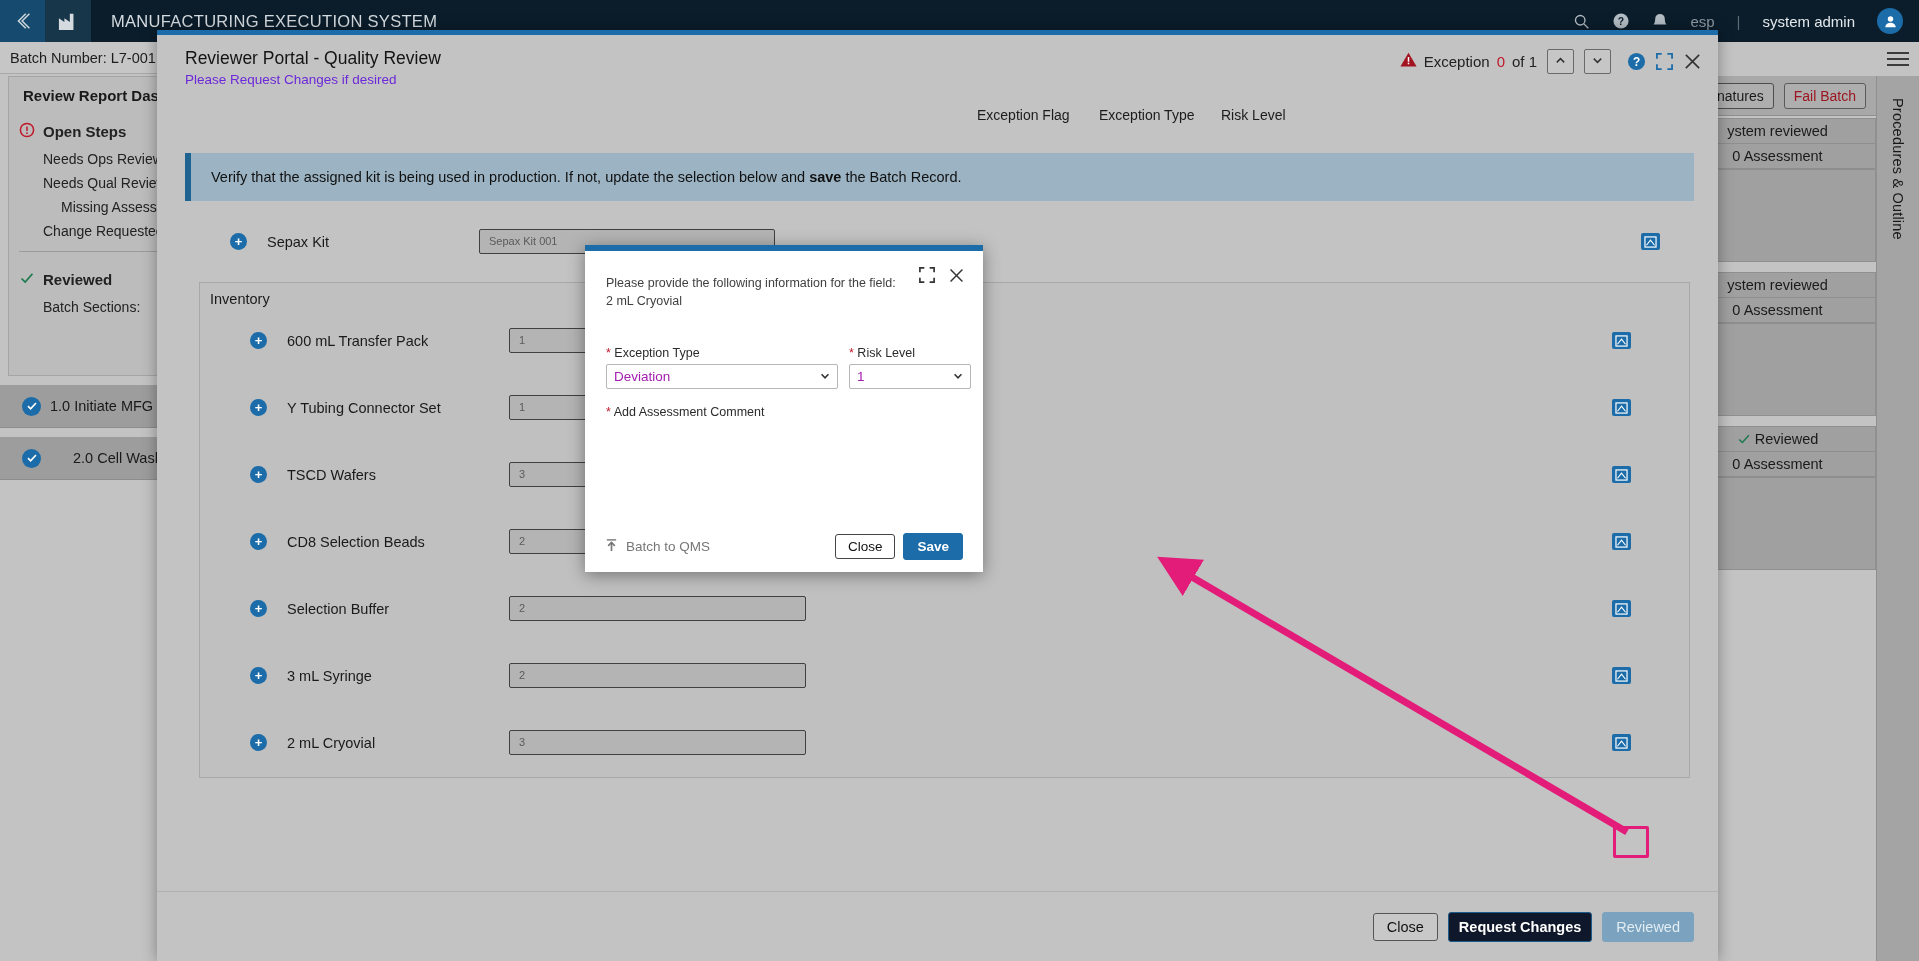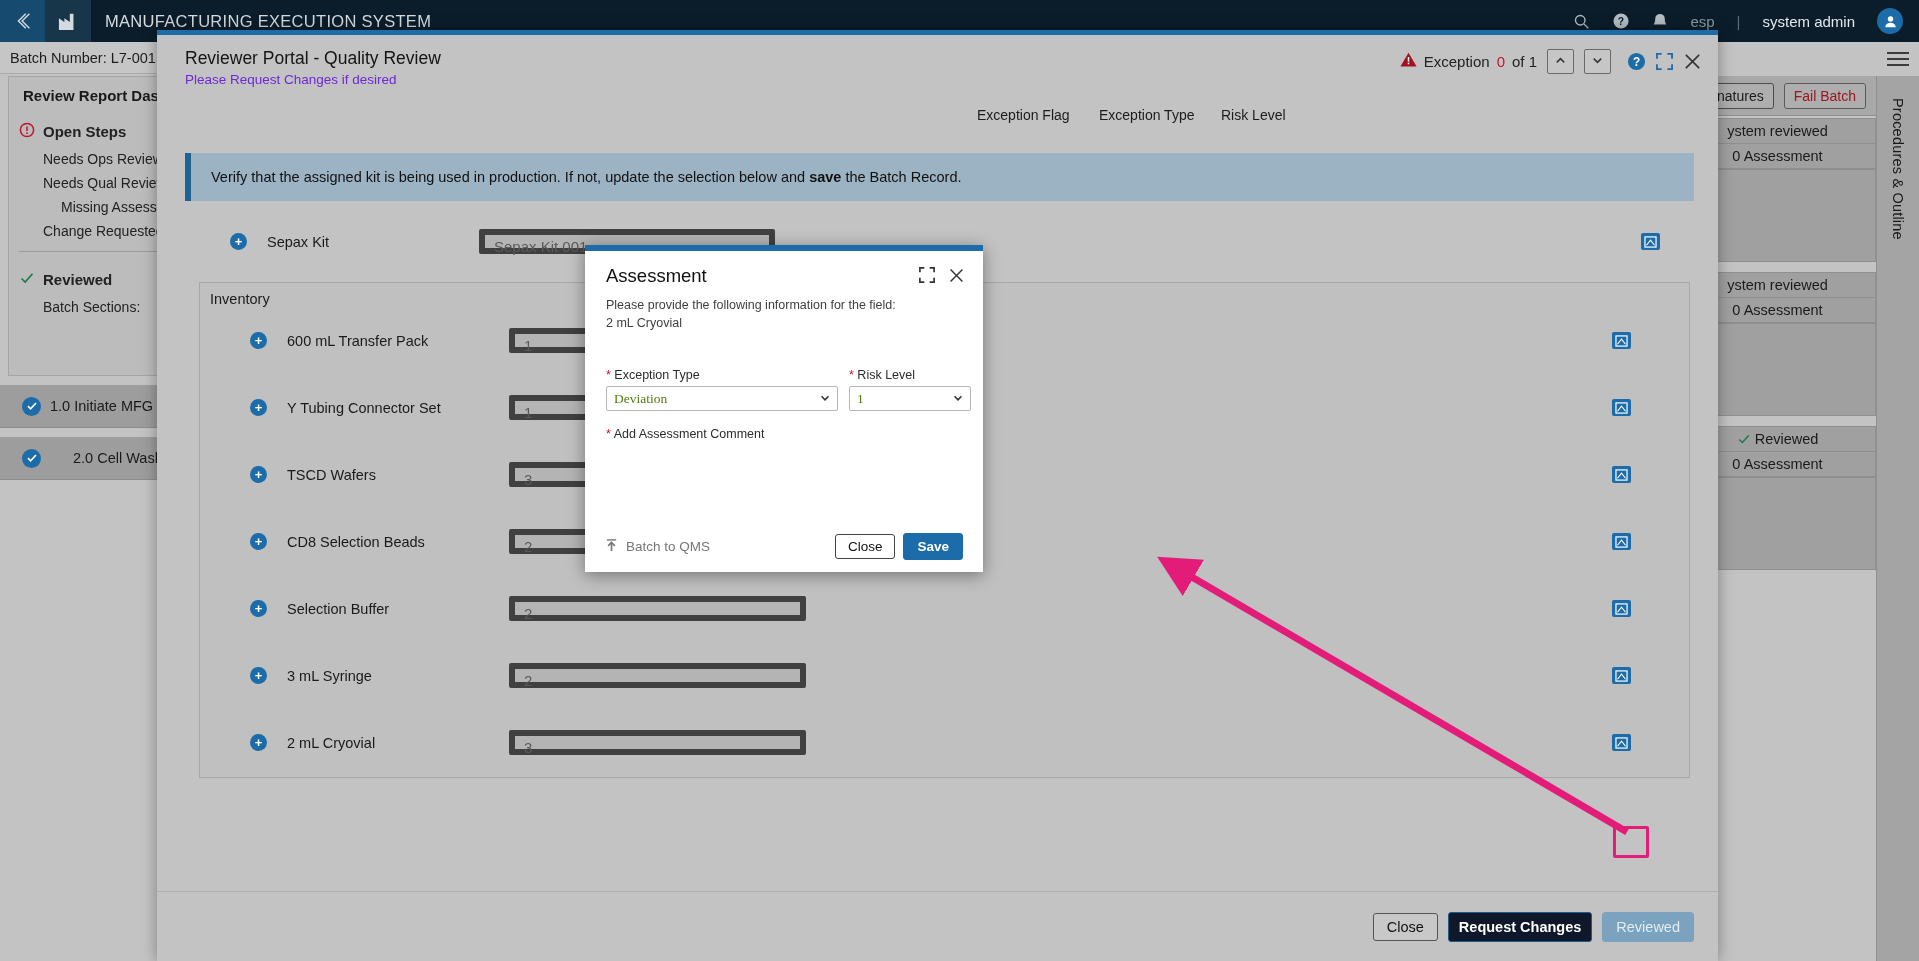--- a/index.html
+++ b/index.html
@@ -20,21 +20,21 @@
     width: 45px; height: 42px; background: #164a6e;
     display: flex; align-items: center; justify-content: center;
     color: #cfd8de;
   }
   .factory-icon {
     width: 46px; height: 42px; background: #17364a;
     display: flex; align-items: center; justify-content: center;
   }
   .app-title {
     color: #d6dce0; font-size: 16.5px; letter-spacing: .3px;
-    margin-left: 14px; white-space: nowrap;
+    margin-left: 20px; white-space: nowrap;
   }
   .topbar-spacer { flex: 1; }
   .topbar-icons { display: flex; align-items: center; gap: 22px; margin-right: 16px; }
   .tb-ico { color: #b4bdc4; display: flex; align-items: center; }
   .esp-label { color: #8e9aa3; font-size: 15px; }
   .tb-divider { color: #5d6a73; font-size: 15px; }
   .user-name { color: #e3e8ec; font-size: 15px; }
   .avatar-circle {
     width: 26px; height: 26px; border-radius: 50%;
     background: #1b6ca8; display: flex; align-items: center; justify-content: center;
@@ -152,23 +152,23 @@
   .kit-row {
     display: flex; align-items: center; margin: 28px 0 0 0; padding-left: 73px; position: relative;
   }
   .plus-circle {
     width: 17px; height: 17px; border-radius: 50%; background: #1b6ca8;
     display: flex; align-items: center; justify-content: center;
     color: #fff; font-size: 13px; line-height: 1; font-weight: bold; flex: 0 0 auto;
   }
   .item-label { margin-left: 20px; font-size: 14.5px; color: #1a1a1a; width: 212px; }
   .ro-field {
-    background: #b4b4b4; border: 6px solid #404040; border-radius: 2px;
+    background: #b4b4b4; border: 1px solid #404040; border-radius: 2px;
     height: 25px; line-height: 23px; padding: 0 9px;
-    font-size: 15px; color: #5a5a5a;
+    font-size: 11px; color: #5a5a5a;
   }
   .edit-flag {
     position: absolute; right: 58px; width: 19px; height: 17px;
     background: #1b6ca8; display: flex; align-items: center; justify-content: center;
     border-radius: 2px;
   }
   .edit-flag svg { display:block; }
 
   .inventory-box {
     margin: 28px 28px 0 42px; border: 1px solid #a8a8a8; background: #c0c0c0;
@@ -211,22 +211,22 @@
     position: absolute; top: 16px; display: flex; align-items: center; color: #333;
   }
   .assess-desc { font-size: 12.5px; color: #3f3f3f; margin-top: 9px; line-height: 1.45; }
   .field-row { display: flex; gap: 11px; margin-top: 36px; }
   .field-lbl { font-size: 12.5px; color: #2b2b2b; margin-bottom: 4px; }
   .req { color: #c0172a; }
   .sel-wrap { position: relative; }
   select.sel {
     -webkit-appearance: none; appearance: none;
     border: 1px solid #b6b6b6; border-radius: 2px; background: #fff;
-    height: 25px; font-size: 13.5px; color: #4d7c0f;
-    padding: 0 24px 0 7px; font-family: Liberation Serif, serif;
+    height: 25px; font-size: 13.5px; color: #a21caf;
+    padding: 0 24px 0 7px; font-family: Liberation Sans, sans-serif;
   }
   .chev {
     position: absolute; right: 7px; top: 50%; transform: translateY(-50%);
     pointer-events: none; color: #333;
   }
   .cmt-lbl { font-size: 12.5px; color: #2b2b2b; margin-top: 16px; }
   textarea.cmt {
     width: 100%; height: 74px; margin-top: 6px;
     border: 1px solid #b6b6b6; border-radius: 2px; resize: none;
     font-size: 13.5px; color: #1a1a1a; padding: 7px 8px;
@@ -555,21 +555,20 @@
     <div class="portal-footer">
       <button class="btn-plain">Close</button>
       <button class="btn-primary">Request Changes</button>
       <button class="btn-disabled">Reviewed</button>
     </div>
   </div>
 
   <div class="assess">
     <div class="assess-accent"></div>
     <div class="assess-body">
-      <div class="assess-title">Assessment</div>
       <span class="assess-head-ico" style="right:48px;">
         <svg width="16" height="16" viewBox="0 0 18 18">
             <path d="M1 6V1h5M17 6V1h-5M1 12v5h5M17 12v5h-5" fill="none" stroke="currentColor" stroke-width="1.9"></path>
           </svg>
       </span>
       <span class="assess-head-ico" style="right:18px;">
         <svg width="17" height="17" viewBox="0 0 20 20">
             <line x1="3" y1="3" x2="17" y2="17" stroke="currentColor" stroke-width="1.7"></line>
             <line x1="17" y1="3" x2="3" y2="17" stroke="currentColor" stroke-width="1.7"></line>
           </svg>

